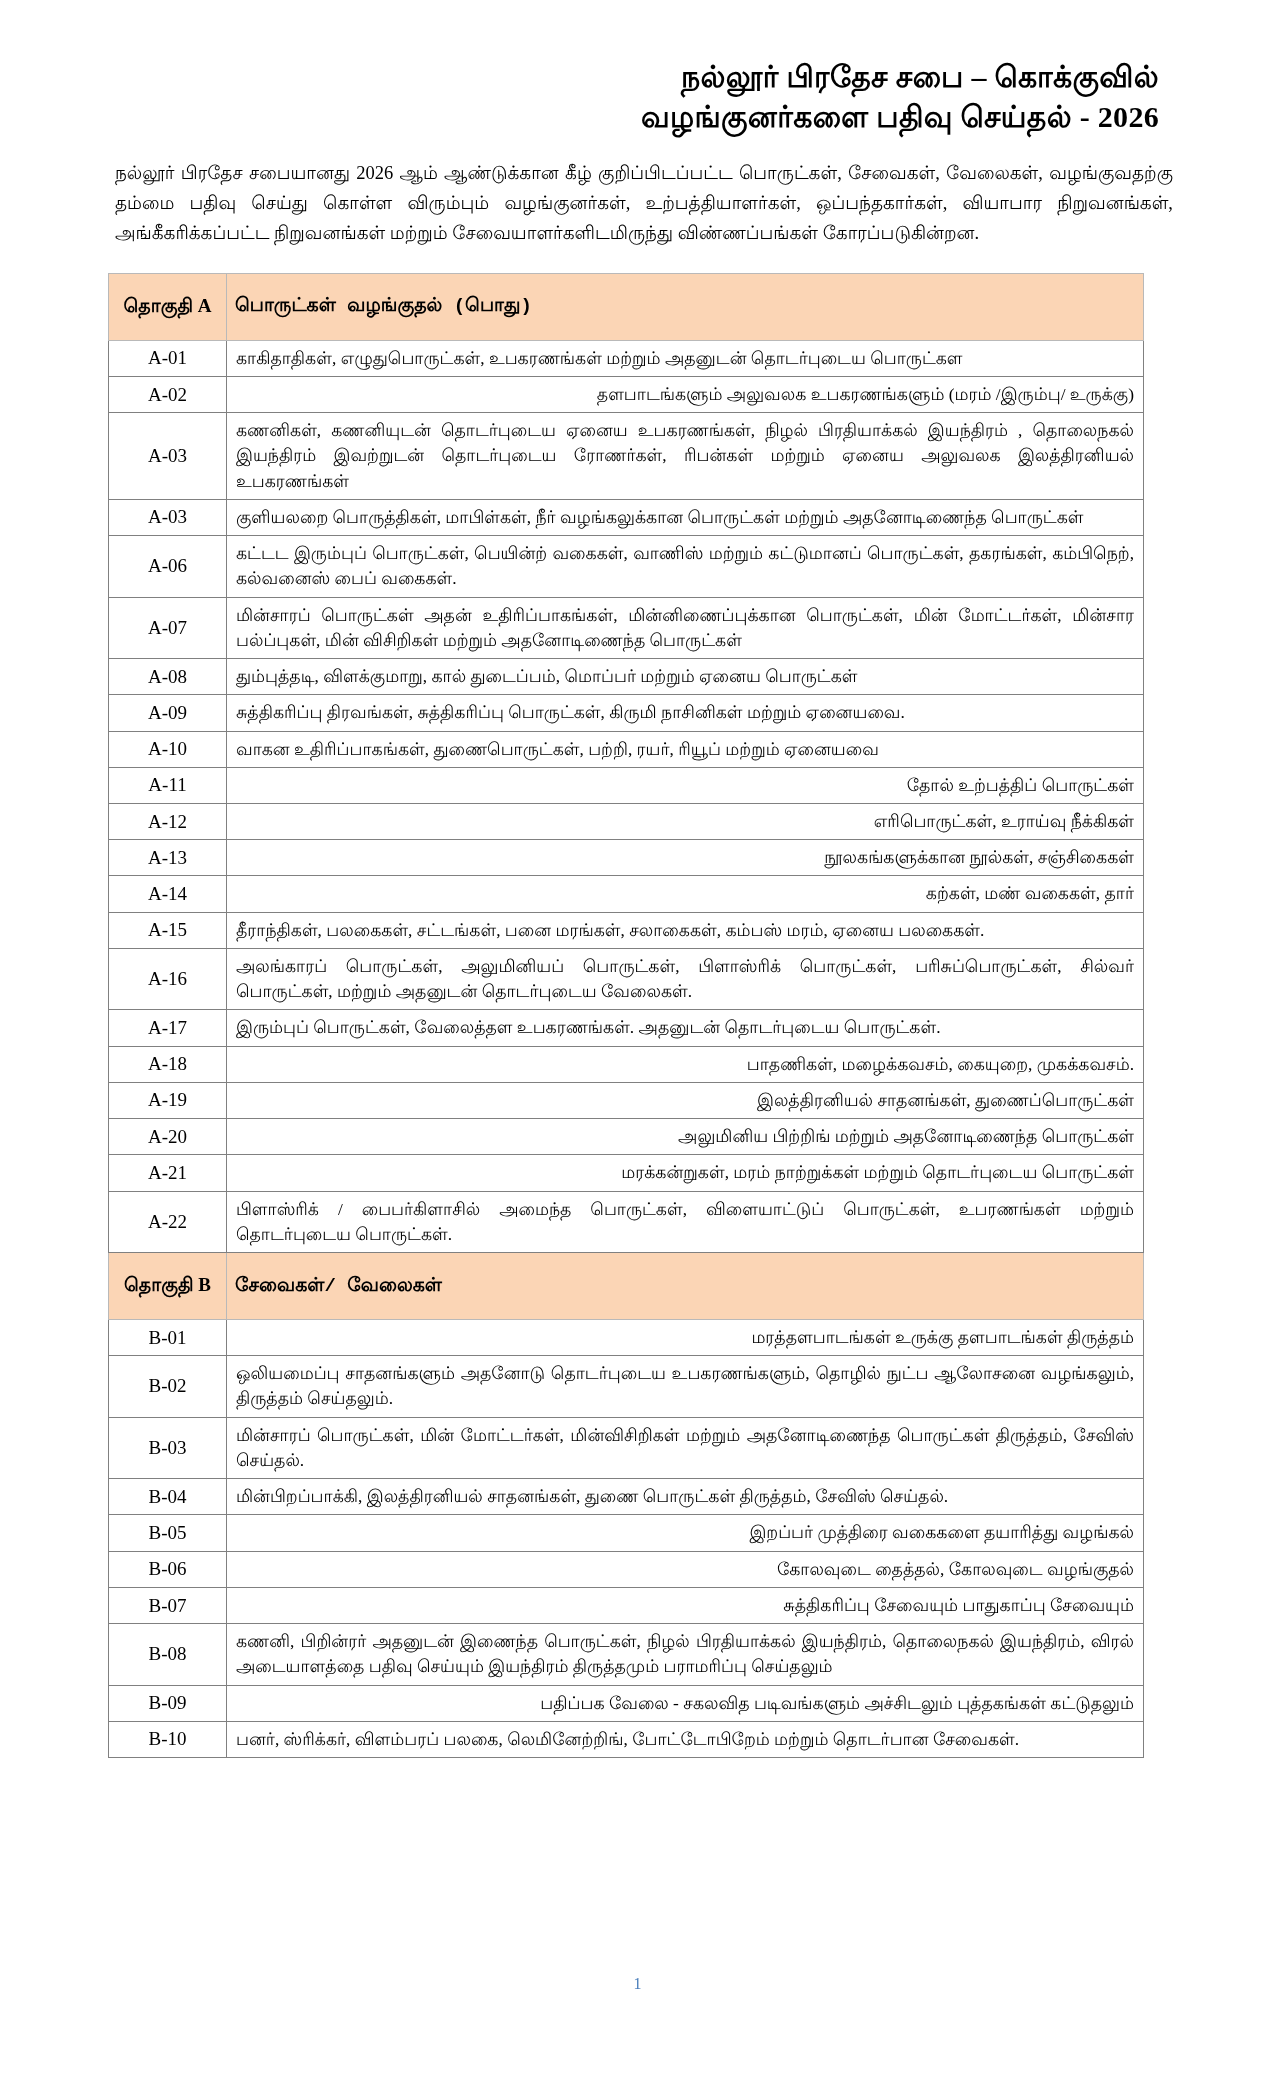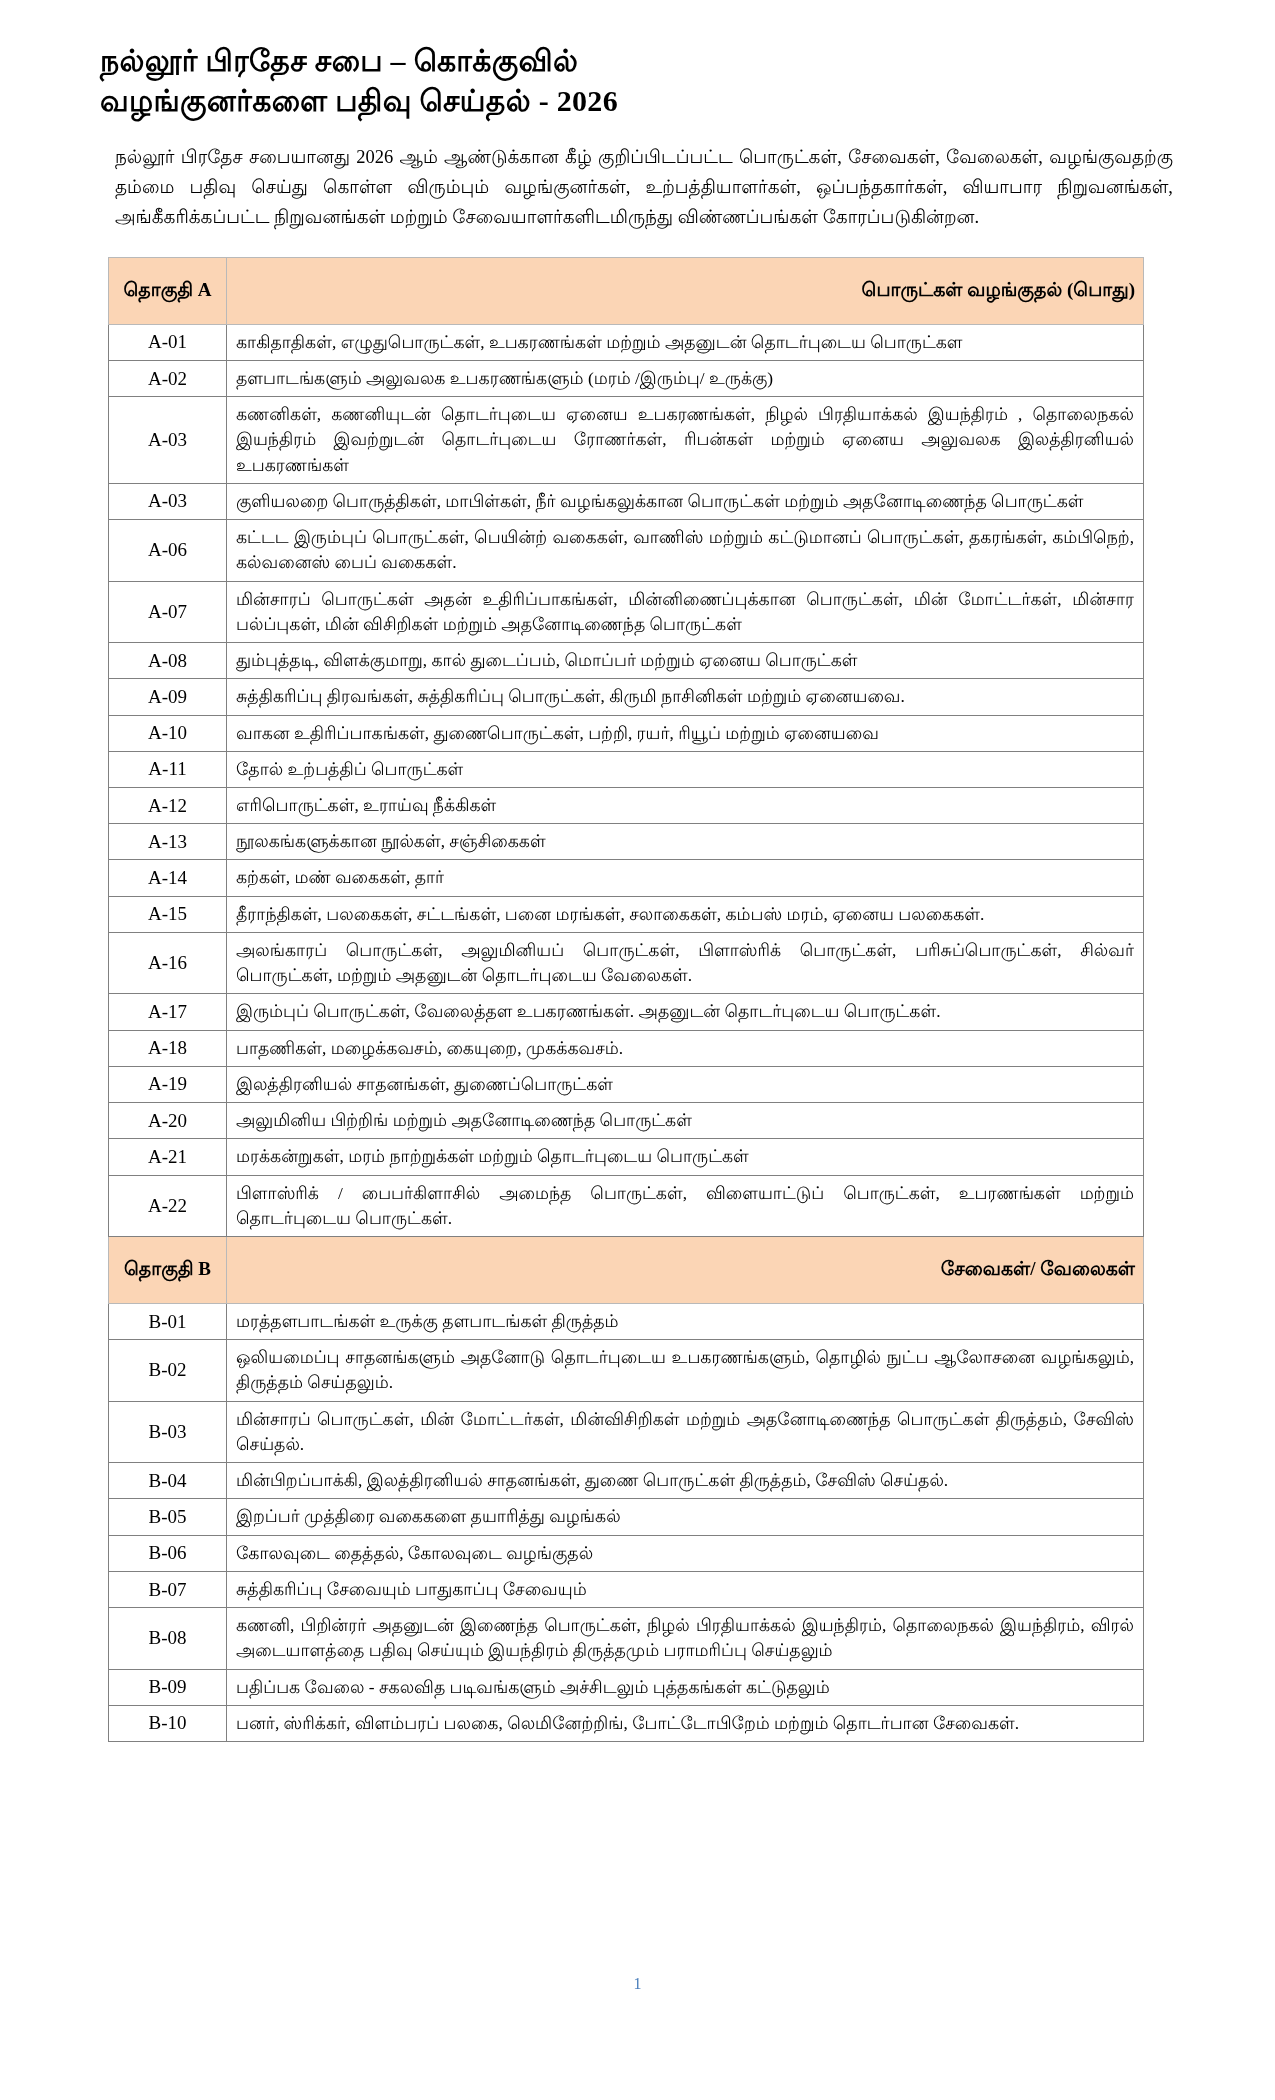--- a/index.html
+++ b/index.html
@@ -20,26 +20,26 @@
     position: relative;
     width: 1275px;
     height: 2100px;
     box-sizing: border-box;
     padding: 42px 100px 0 100px;
     background: #ffffff;
   }
 
   
   .doc-title {
-    text-align: left;
+    text-align: right;
     font-weight: bold;
     font-size: 30px;
     line-height: 1.28;
     letter-spacing: 0.3px;
-    margin: 0;
+    margin: 16px;
     padding: 0;
   }
   .doc-title .line1 { display: block; }
   .doc-title .line2 { display: block; margin-top: 2px; }
 
   
   .intro {
     margin: 22px 0 0 13px;
     font-size: 18.5px;
     line-height: 1.62;
@@ -71,41 +71,42 @@
     border: 1px solid #b9b9b9;
     font-weight: bold;
     font-size: 19px;
     padding: 21px 8px;
   }
   tr.section-head td.sec-code {
     text-align: center;
     white-space: nowrap;
   }
   tr.section-head td.sec-title {
-    text-align: right;
+    text-align: left;
+    font-family: Liberation Mono, monospace;
   }
 
   
   tr.item-row td.code {
     text-align: center;
     font-size: 19px;
     font-family: "Liberation Serif", "DejaVu Serif", serif;
     white-space: nowrap;
     padding: 4px 4px;
     margin-left: 12px;
   }
   tr.item-row td.desc {
     text-align: justify;
     text-justify: inter-word;
     font-size: 17.4px;
     line-height: 1.45;
     padding: 5px 9px 5px 9px;
   }
   tr.item-row td.desc.nojust {
-    text-align: left;
+    text-align: right;
   }
 
   
   .page-number {
     position: absolute;
     left: 0;
     right: 0;
     top: 1975px;
     text-align: center;
     font-size: 16px;

